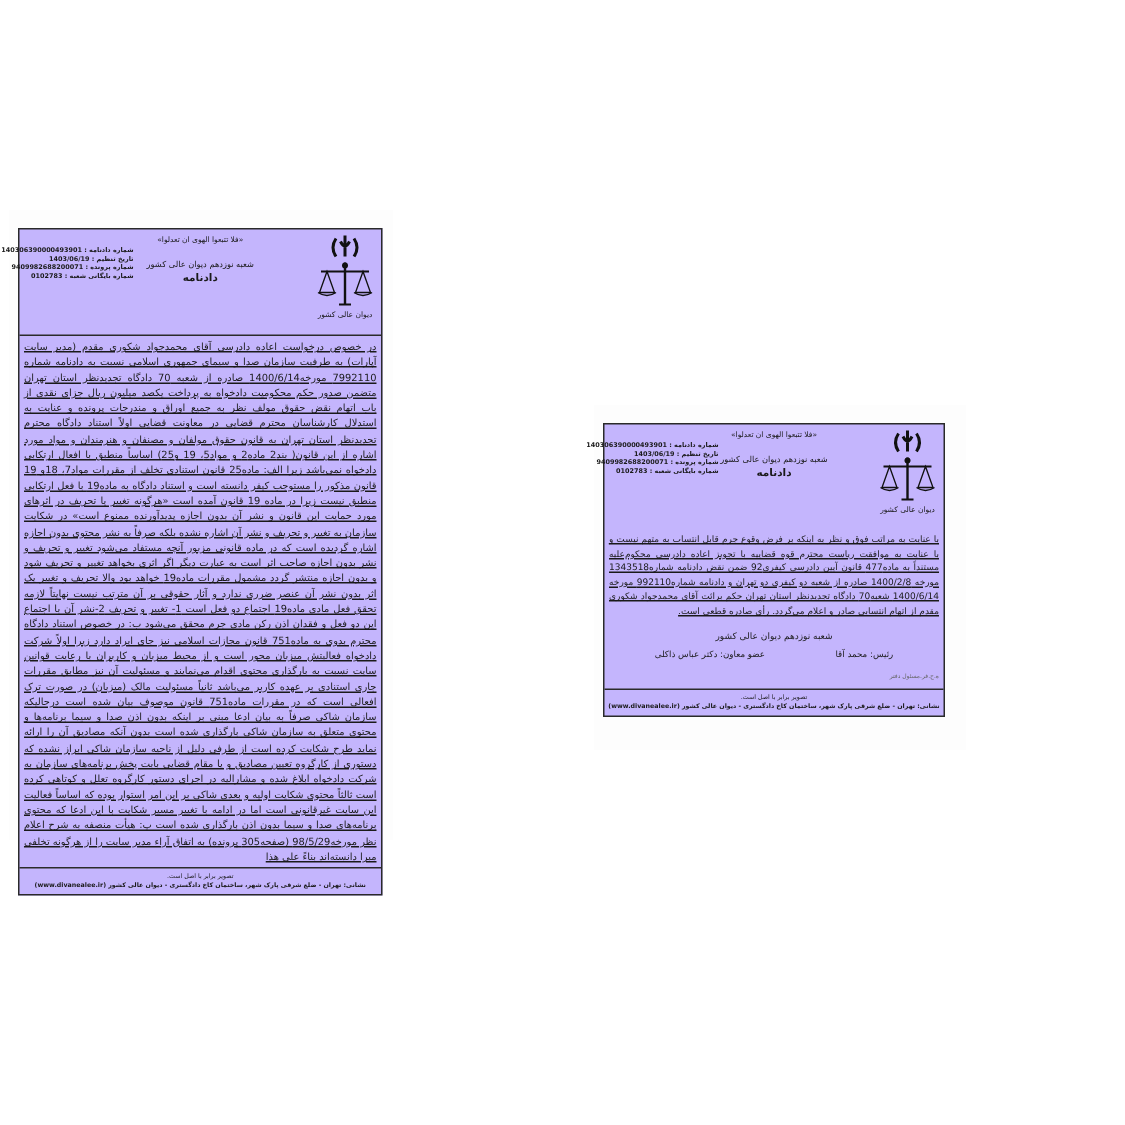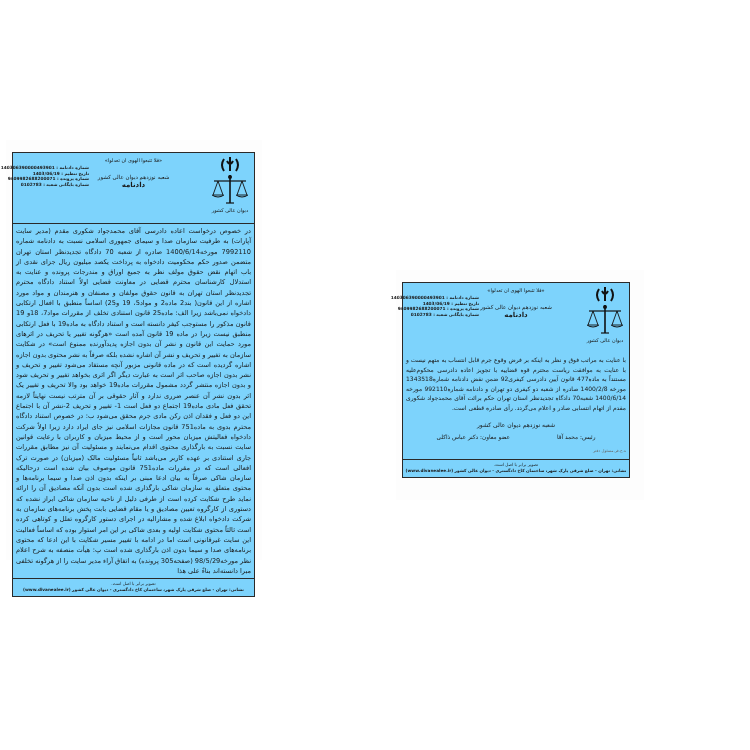--- a/index.html
+++ b/index.html
@@ -2,40 +2,40 @@
 <html><head>
   <meta charset="utf-8">
   <style>
     html, body { margin: 0; padding: 0; }
     body {
       width: 750px; height: 750px; background: #ffffff; position: relative; overflow: hidden;
       font-family: "DejaVu Sans", sans-serif; color: #1a1a1a;
     }
     .sheet { position: absolute; background: #fdfdfd; }
     .doc {
-      position: absolute; border: 1.5px solid #2a2a2a; background: #7dd3fc;
+      position: absolute; border: 1.5px solid #2a2a2a; background: #c4b5fd;
       box-sizing: border-box; direction: rtl;
     }
     #left-doc { left: 12px; top: 152px; width: 243px; }
     #right-doc { left: 402px; top: 282px; width: 228px; }
 
     .hdr { position: relative; height: 70px; border-bottom: 0; }
     .emblem { position: absolute; right: 2px; top: 2px; width: 44px; height: 62px; text-align: center; }
     .emblem svg { display: block; margin: 0 auto; }
     .emblem-cap { font-size: 5px; text-align: center; line-height: 6px; }
     .hdr-center { position: absolute; left: 60px; right: 60px; top: 4px; text-align: center; }
     .verse { font-size: 5px; line-height: 7px; }
     .branch { font-size: 5.5px; margin-top: 10px; line-height: 7px; }
     .title { font-size: 7px; font-weight: bold; line-height: 9px; }
     .meta { position: absolute; left: 4px; top: 12px; font-size: 4.3px; line-height: 5.5px; direction: rtl; text-align: right; width: 72px; font-weight: bold; }
     .meta div { white-space: nowrap; }
 
     .body-text {
       border-top: 1px solid #2a2a2a; padding: 2px 3px; font-size: 6.6px; line-height: 10.3px;
-      text-align: justify; text-align-last: right;
+      text-align: justify; text-align-last: right; text-decoration: underline;
     }
     #right-doc .body-text { font-size: 6px; line-height: 9.6px; border-top: 0; }
     .sign-block { text-align: center; font-size: 6px; padding: 6px 0 0; }
     .sign-row { display: flex; justify-content: space-around; font-size: 5.8px; padding: 6px 10px 4px; }
     .tiny-note { font-size: 4px; color: #666; padding: 4px 3px 6px; }
     .footer {
       border-top: 1px solid #2a2a2a; text-align: center; font-size: 4.2px; line-height: 6px; padding: 2px 0 3px;
     }
     .footer .l2 { font-weight: bold; }
   </style>

